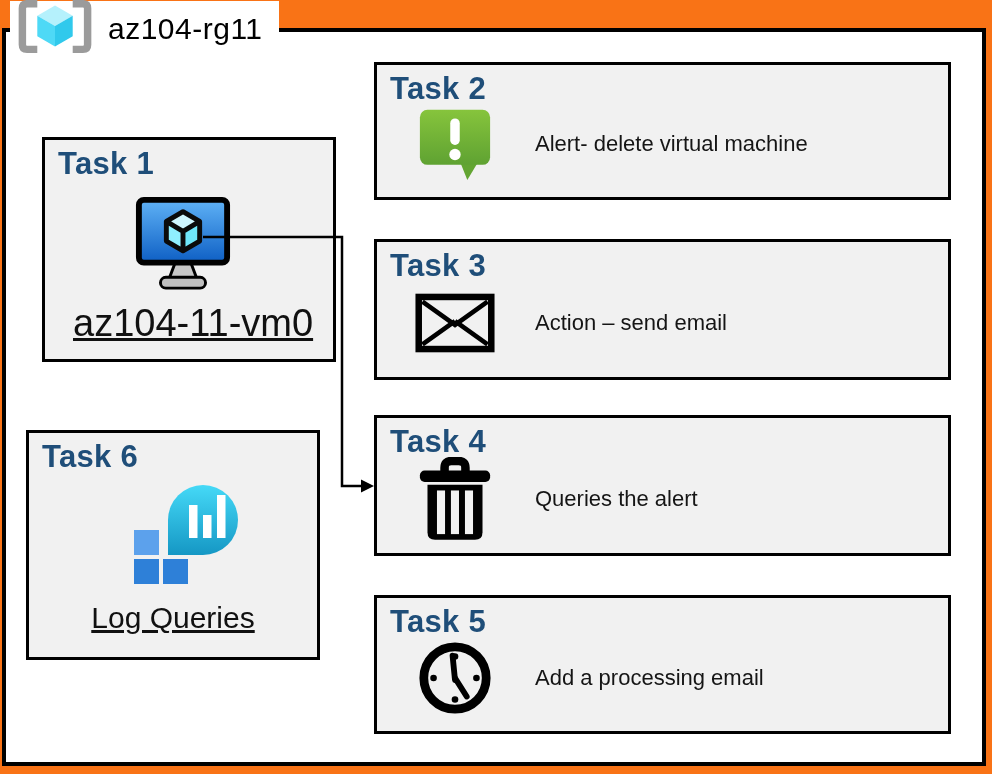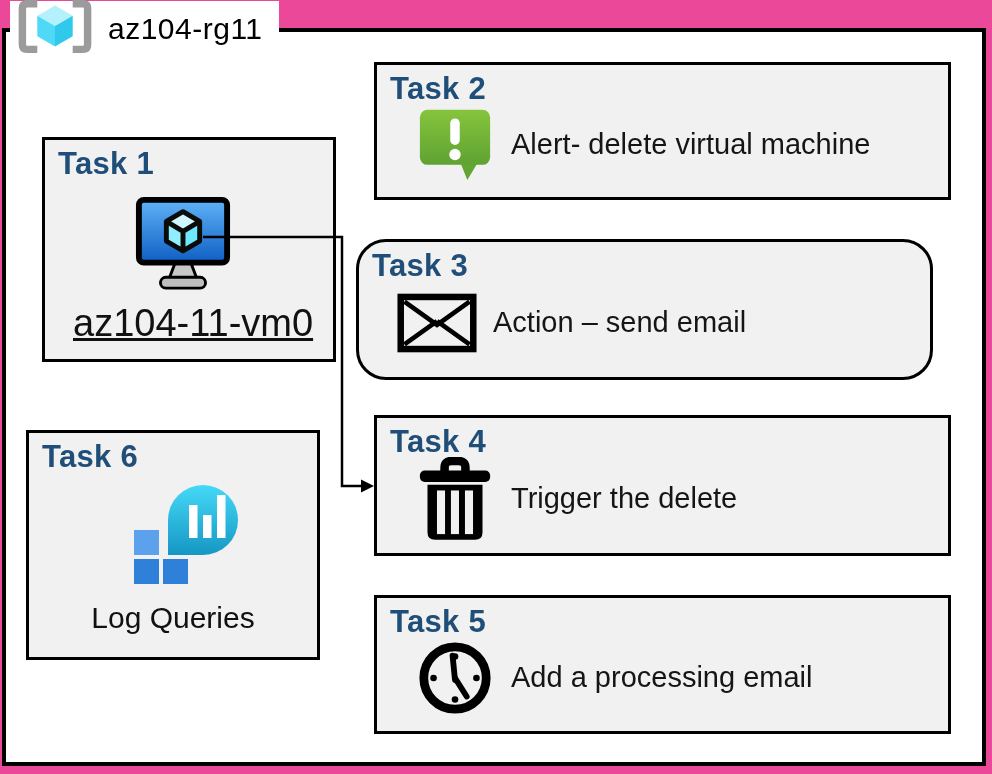--- a/index.html
+++ b/index.html
@@ -1,17 +1,17 @@
 <!DOCTYPE html>
 <html><head>
 <meta charset="utf-8">
 <style>
   html,body{margin:0;padding:0;background:#fff;}
   .canvas{
-    position:relative;width:992px;height:774px;background:#ec4899;overflow:hidden;
+    position:relative;width:992px;height:774px;background:#f97316;overflow:hidden;
     font-family:"Liberation Sans", sans-serif;color:#111;
   }
   .outer-frame{
     position:absolute;left:2px;top:28px;width:984px;height:738px;
     border:4px solid #000;box-sizing:border-box;background:#fff;z-index:0;
   }
   .legend{
     position:absolute;left:10px;top:1px;height:56px;z-index:3;
     display:flex;align-items:center;gap:12px;background:#fff;
     padding:0 16px 0 4px;
@@ -23,33 +23,33 @@
   }
   .task-title{
     position:absolute;left:13px;top:6px;font-size:31px;font-weight:700;
     color:#1F4E79;letter-spacing:0.3px;
   }
   
   .box-task1{left:42px;top:137px;width:294px;height:225px;}
   .box-task6{left:26px;top:430px;width:294px;height:230px;}
   
   .box-task2{left:374px;top:62px;width:577px;height:138px;}
-  .box-task3{left:356px;top:239px;width:577px;height:141px;border-radius:30px;}
+  .box-task3{left:374px;top:239px;width:577px;height:141px;}
   .box-task4{left:374px;top:415px;width:577px;height:141px;}
   .box-task5{left:374px;top:595px;width:577px;height:139px;text-align:center;}
   .row{
     position:absolute;left:36px;right:10px;top:32px;bottom:6px;
     display:flex;align-items:center;
   }
   .icon-wrap{width:84px;display:flex;justify-content:center;flex:0 0 84px;}
-  .row-label{margin-left:14px;font-size:29px;color:#151515;white-space:nowrap;}
+  .row-label{margin-left:38px;font-size:22px;color:#151515;white-space:nowrap;}
   .vm-icon{position:absolute;left:88px;top:56px;}
   .vm-label{position:absolute;left:28px;top:162px;font-size:38px;color:#111;text-decoration:underline;}
   .log-icon{position:absolute;left:105px;top:50px;}
-  .log-label{position:absolute;left:0;top:168px;width:100%;text-align:center;font-size:30px;color:#111;}
+  .log-label{position:absolute;left:0;top:168px;width:100%;text-align:center;font-size:30px;color:#111;text-decoration:underline;}
   .connector-svg{position:absolute;left:0;top:0;z-index:2;pointer-events:none;}
 </style>
 </head>
 <body>
 
 <div class="canvas">
 
   <div class="outer-frame"></div>
 
   <div class="legend">
@@ -150,21 +150,21 @@
       <span class="icon-wrap">
         <svg width="74" height="84" viewBox="0 0 78 88">
           <path d="M28,15 V11 q0,-7 7,-7 h8 q7,0 7,7 v4" fill="none" stroke="#000" stroke-width="9"></path>
           <rect x="2" y="14" width="74" height="12" rx="5" fill="#000"></rect>
           <path d="M10,29 h58 v50 q0,8 -8,8 h-42 q-8,0 -8,-8 Z" fill="#000"></path>
           <rect x="20" y="35" width="8.5" height="46" fill="#F1F1F1"></rect>
           <rect x="34.7" y="35" width="8.5" height="46" fill="#F1F1F1"></rect>
           <rect x="49.5" y="35" width="8.5" height="46" fill="#F1F1F1"></rect>
         </svg>
       </span>
-      <span class="row-label">Trigger the delete</span>
+      <span class="row-label">Queries the alert</span>
     </div>
   </div>
 
   <div class="task-box box-task5">
     <div class="task-title">Task 5</div>
     <div class="row">
       <span class="icon-wrap">
         <svg width="78" height="78" viewBox="0 0 80 80">
           <circle cx="40" cy="40" r="32" fill="none" stroke="#000" stroke-width="9"></circle>
           <circle cx="40" cy="18" r="3.4" fill="#000"></circle>

